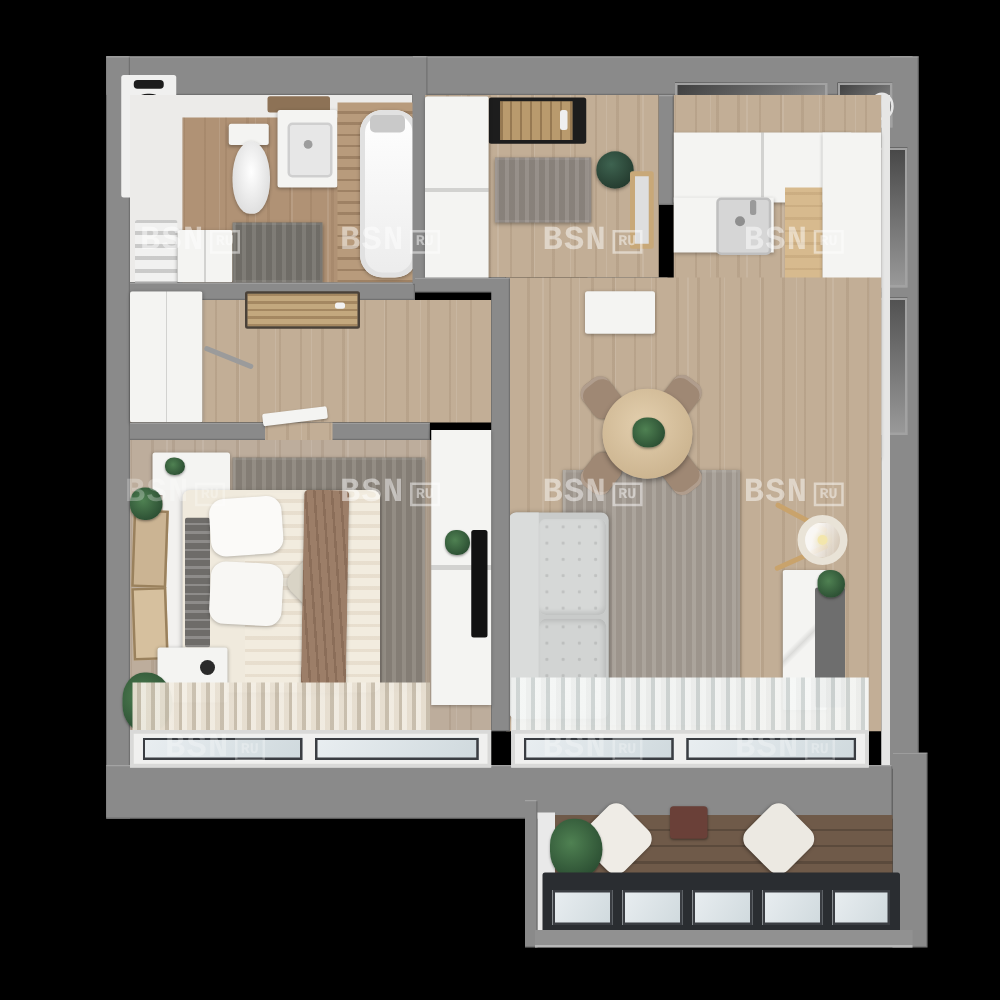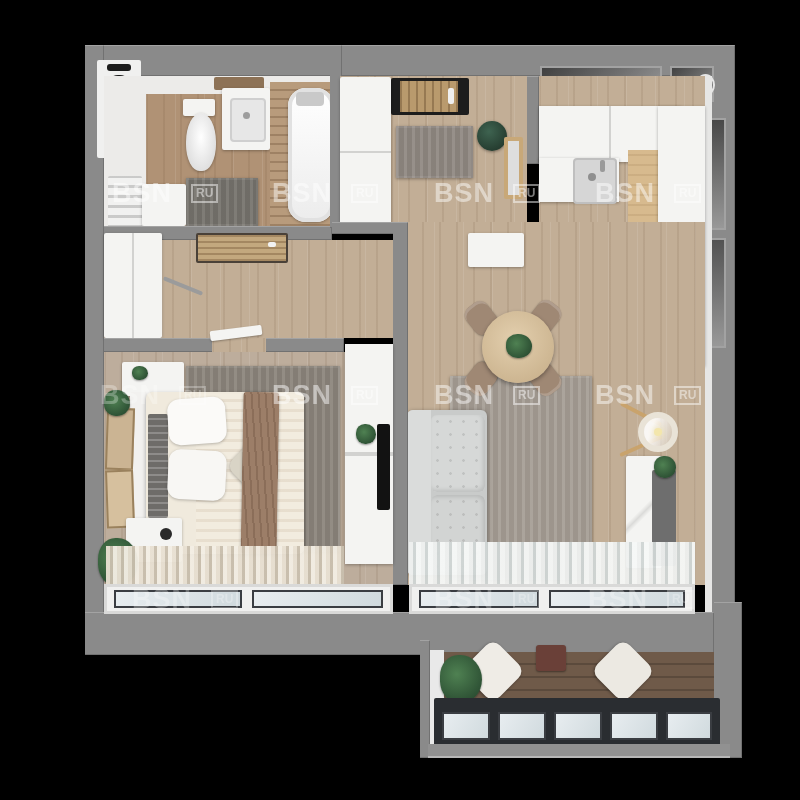--- a/index.html
+++ b/index.html
@@ -33,22 +33,22 @@
   .seam-h{background-image:linear-gradient(0deg,rgba(0,0,0,0) 49%,rgba(0,0,0,.14) 49% 51%,rgba(0,0,0,0) 51%);}
   .plant{position:absolute;background:radial-gradient(circle at 40% 40%,#4f8152,#2c4f33 75%);
          border-radius:46% 54% 52% 48%;box-shadow:0 1px 2px rgba(0,0,0,.4);}
   .tuft{background-image:radial-gradient(rgba(0,0,0,.10) 1px,rgba(0,0,0,0) 1.6px);background-size:13px 13px;}
   .stripes-beige{background-image:repeating-linear-gradient(90deg,#e8e0d2 0 4px,#c9bfae 4px 7px,#f3eee4 7px 11px);}
   .stripes-white{background-image:repeating-linear-gradient(90deg,#eef0ef 0 4px,#cfd5d4 4px 7px,#f6f8f7 7px 12px);}
   .chair{position:absolute;width:26px;height:32px;background:#9f8874;border-radius:9px;
          box-shadow:inset 0 3px 0 rgba(255,255,255,.18),0 1px 2px rgba(0,0,0,.35);}
   .glasspane{position:absolute;background:linear-gradient(120deg,#e9eef1,#cfd9dd);box-shadow:inset 0 0 0 2px #3a3d42;}
   
-  .wm{position:absolute;display:flex;align-items:center;gap:19px;color:rgba(255,255,255,.48);
-      pointer-events:none;white-space:nowrap;}
+  .wm{position:absolute;display:flex;align-items:center;gap:4px;color:rgba(255,255,255,.48);
+      pointer-events:none;white-space:nowrap;font-family:Liberation Mono, monospace;}
   .wm .b{font-size:27px;font-weight:bold;letter-spacing:1px;line-height:1;}
   .wm .r{font-size:12px;font-weight:bold;border:2px solid currentColor;padding:0 3px;line-height:15px;}
   .wm.faint{color:rgba(255,255,255,.28);}
 </style>
 </head>
 <body>
 
 <div id="stage">
 
   <div class="wall" style="left:85px;top:45px;width:645px;height:31px;"></div>

